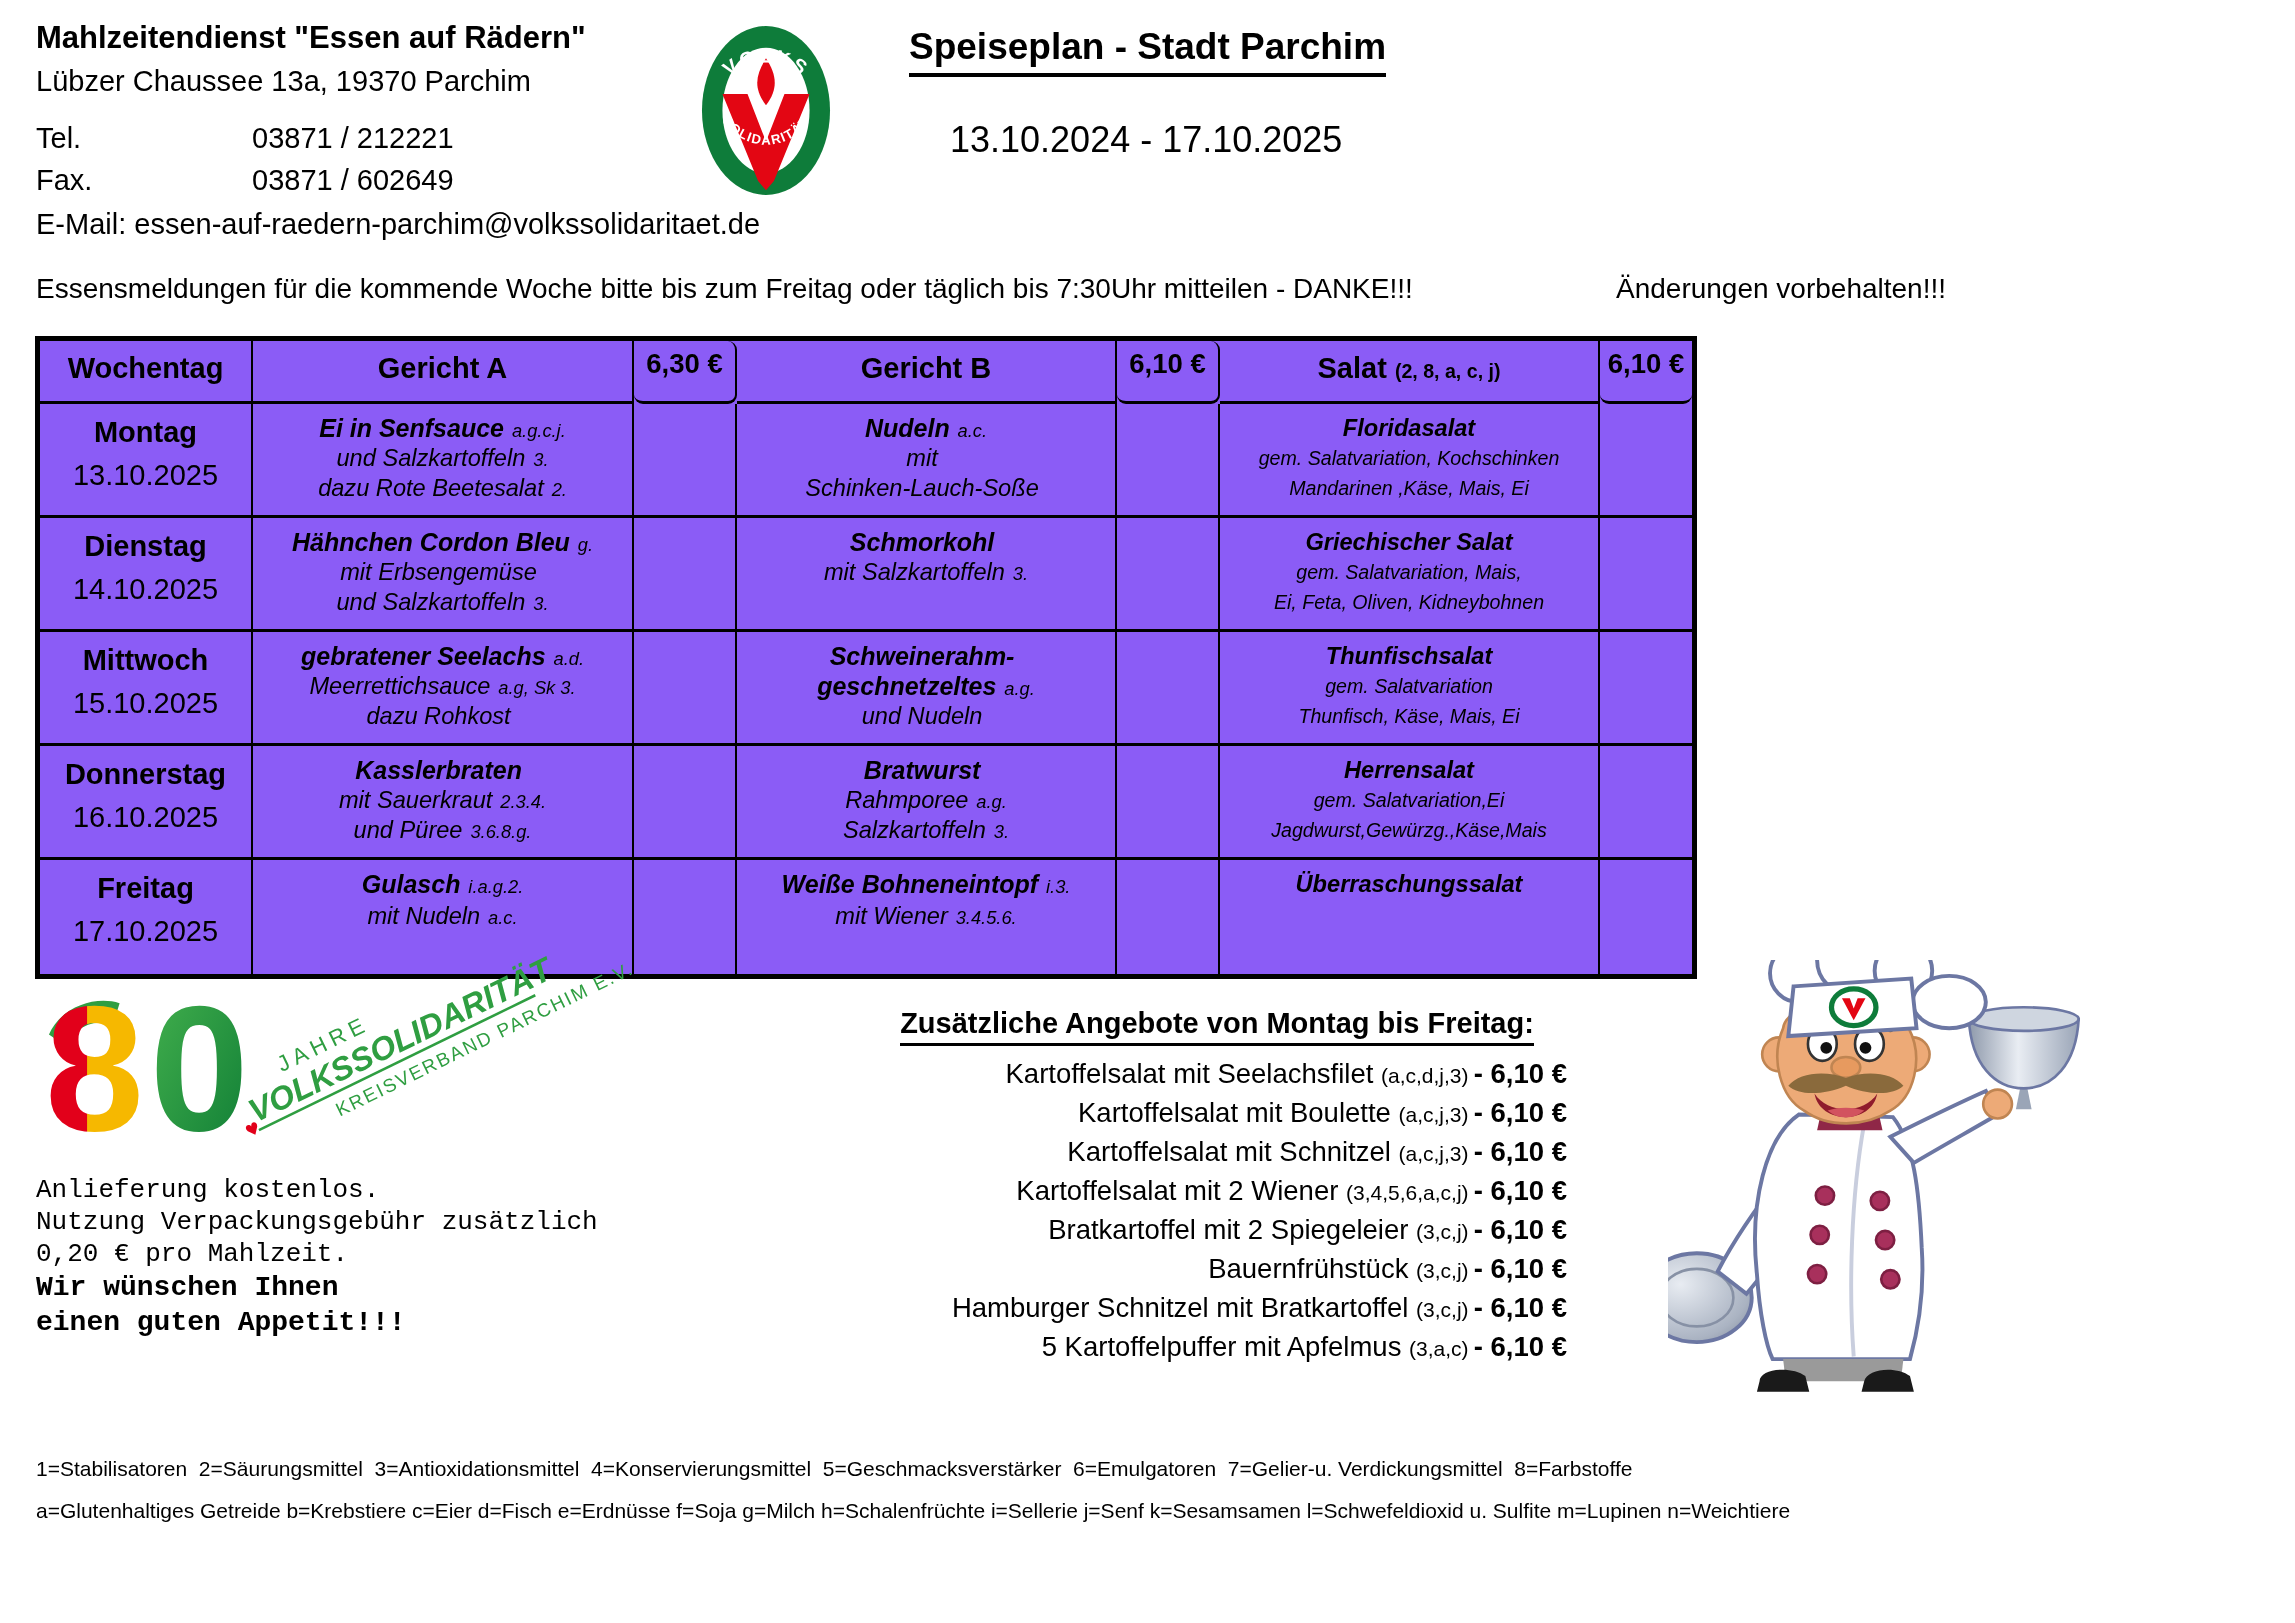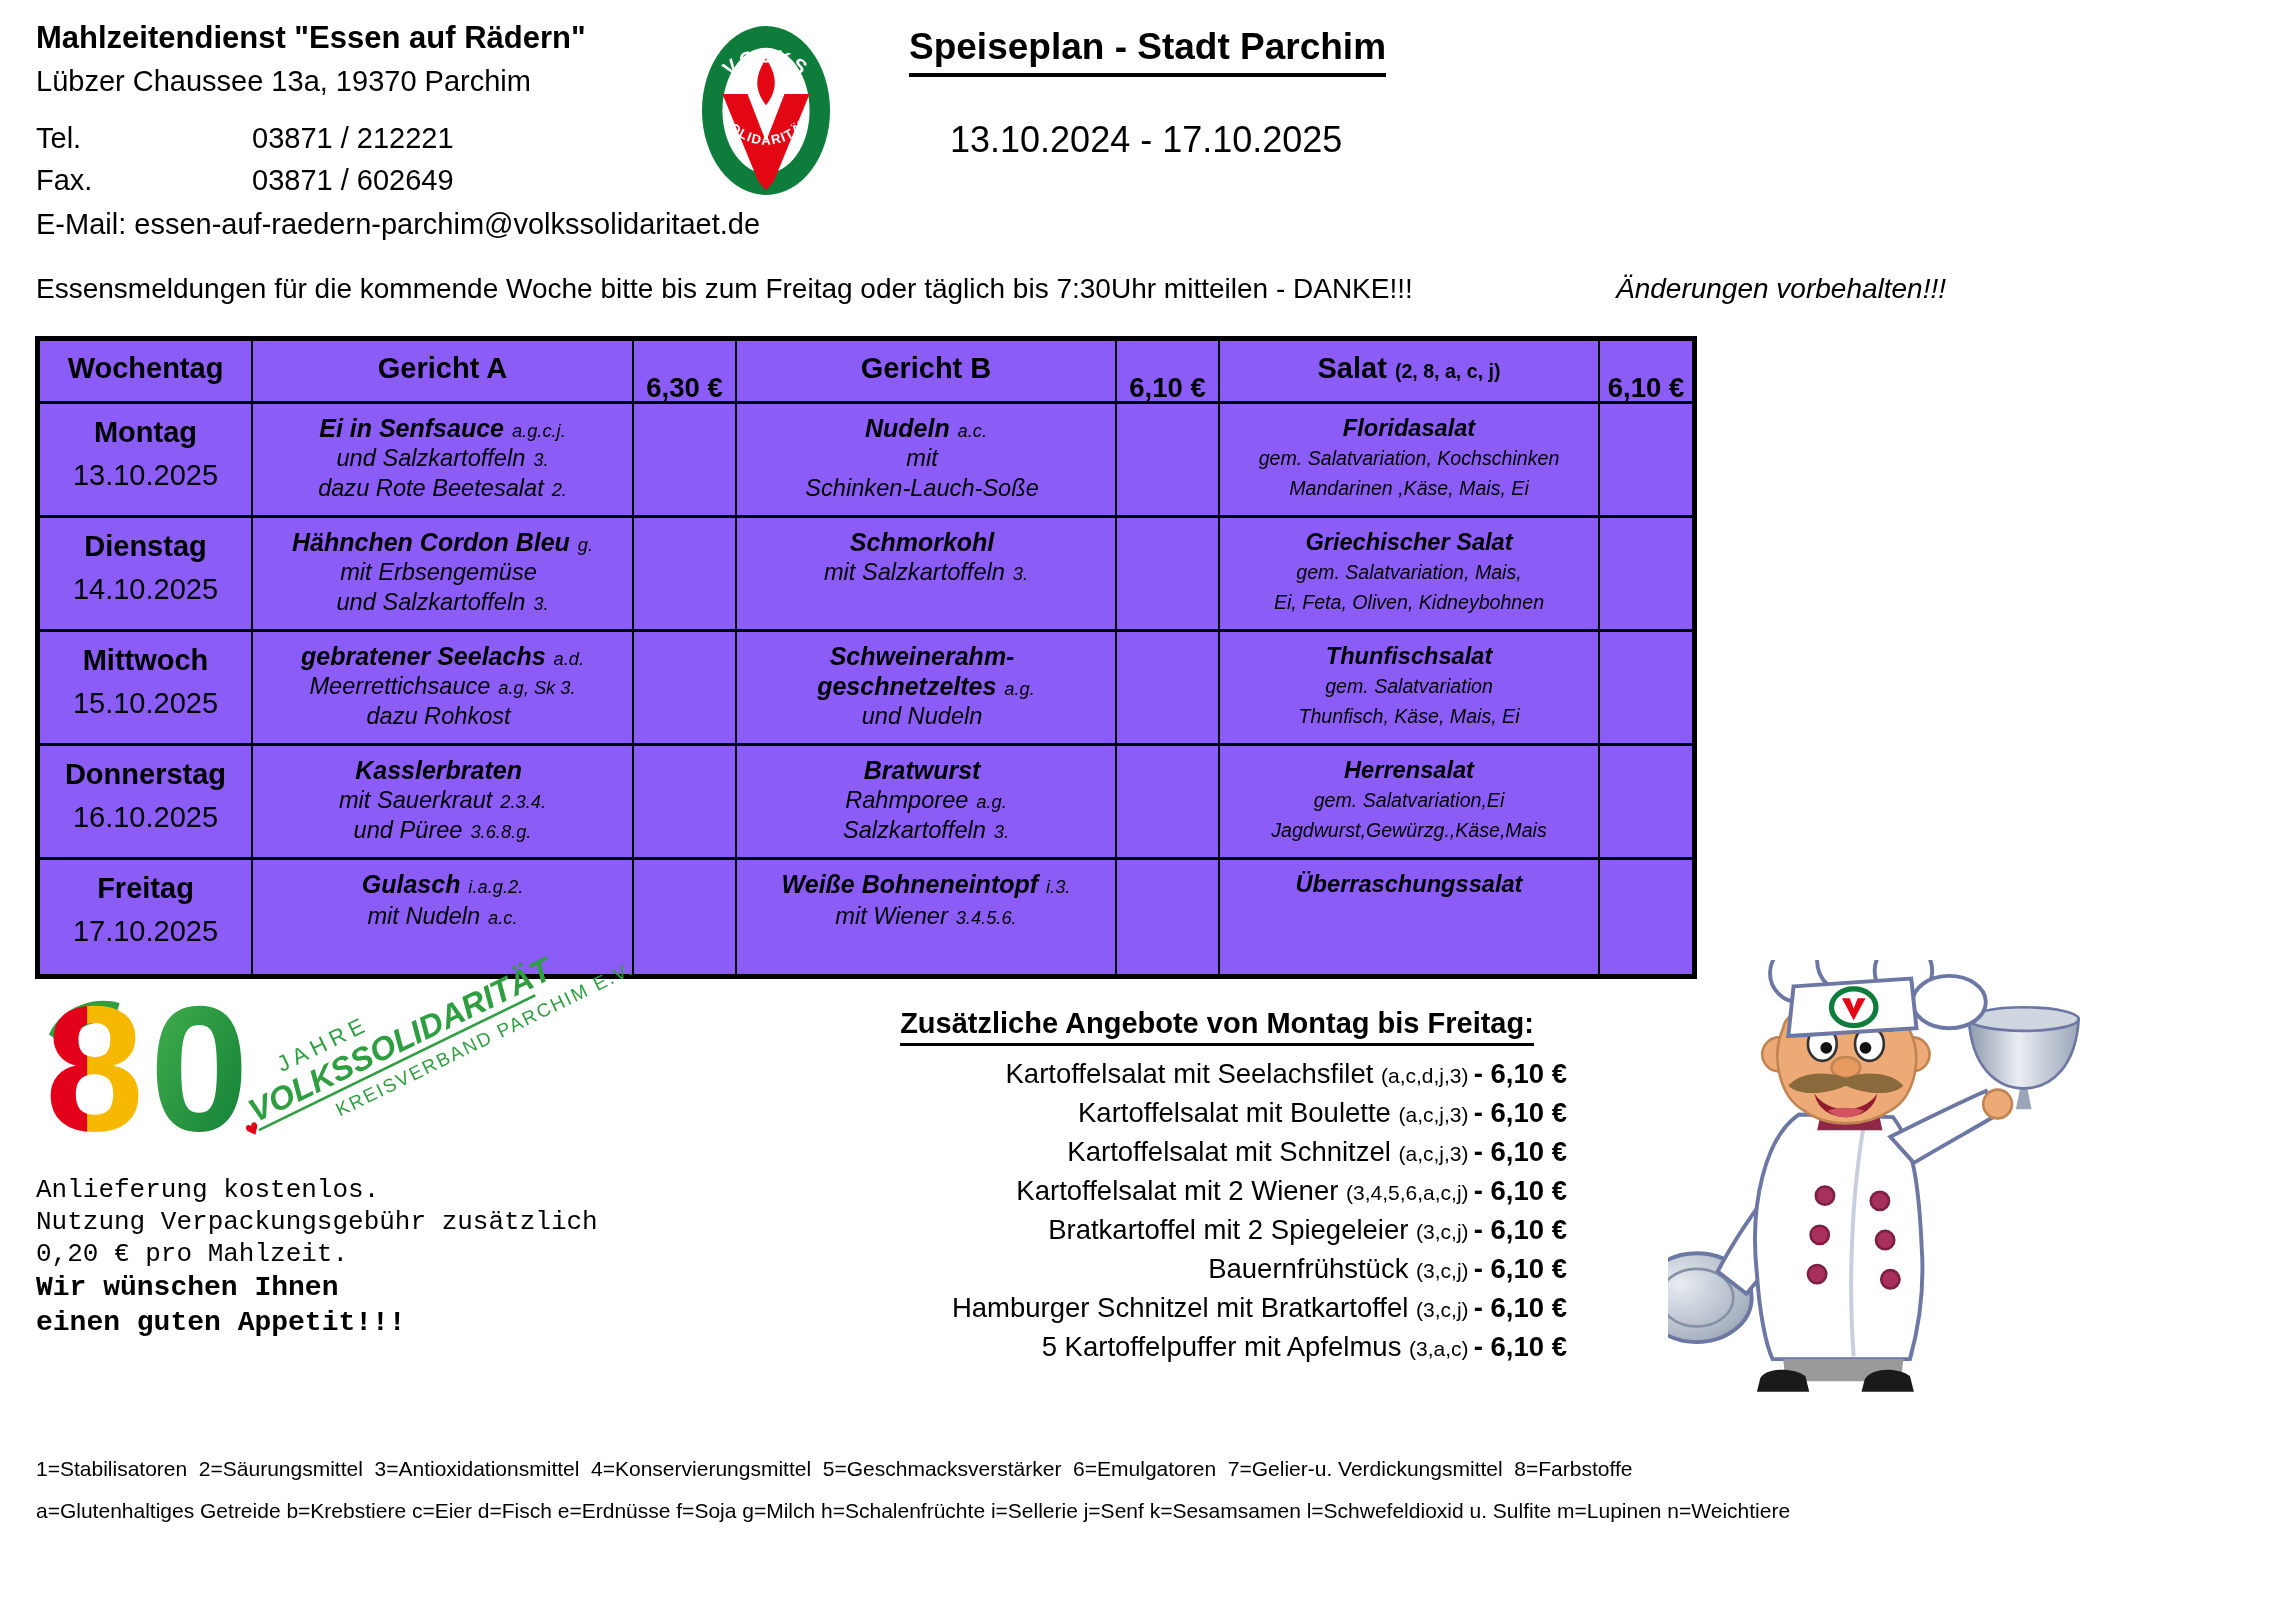--- a/index.html
+++ b/index.html
@@ -10,33 +10,33 @@
   
   .company{left:36px;top:19.6px;font-size:31px;font-weight:bold;white-space:nowrap;}
   .address{left:36px;top:65px;font-size:29px;white-space:nowrap;}
   .contact{left:36px;font-size:29px;white-space:nowrap;}
   .contact .lab{display:inline-block;width:216px;}
   .email{left:36px;top:208px;font-size:29px;white-space:nowrap;}
   .vs-logo{left:700px;top:23.6px;width:132px;height:173px;}
   .main-title{left:909px;top:26px;font-size:37px;font-weight:bold;border-bottom:4.6px solid #000;padding-bottom:5.2px;white-space:nowrap;}
   .daterange{left:950px;top:119px;font-size:36px;white-space:nowrap;}
   .notice{left:36px;top:273px;font-size:28px;white-space:nowrap;}
-  .changes{left:1616px;top:273px;font-size:28px;white-space:nowrap;font-style:italic;}
+  .changes{left:1616px;top:273px;font-size:28px;white-space:nowrap;}
 
   
   .menu-grid{left:35px;top:336px;display:grid;
     grid-template-columns:213px 381px 103px 380px 103px 380px 92px;
     grid-template-rows:63px 114px 114px 114px 114px 114px;
     border:5.2px solid #000;background:#8b5cf6;}
   .cell{border-right:2px solid #000;border-bottom:3.9px solid #000;box-sizing:border-box;overflow:hidden;text-align:center;}
   .cell.lastcol{border-right:none;}
   .cell.lastrow{border-bottom:none;}
   .th{font-weight:bold;font-size:29px;padding-top:10.5px;}
   .th .codes-h{font-size:19.6px;}
-  .price-h{font-weight:bold;font-size:27.5px;padding-top:31px;}
+  .price-h{font-weight:bold;font-size:27.5px;padding-top:7px;border-radius:9px;}
   .day-cell .day{font-size:29px;font-weight:bold;margin-top:10.5px;line-height:34px;}
   .day-cell .date{font-size:29px;margin-top:9.2px;line-height:34px;}
   .dish-cell{display:flex;flex-direction:column;justify-content:space-between;padding:9.2px 5.2px 13px 5.2px;}
   .line{min-height:30px;line-height:30px;white-space:nowrap;}
   .dish-main{font-style:italic;font-weight:bold;font-size:25px;}
   .dish-sub{font-style:italic;font-size:23.6px;}
   .salat-main{font-style:italic;font-weight:bold;font-size:23.6px;}
   .salat-sub{font-style:italic;font-size:19.6px;}
   .codes{font-size:18.3px;font-style:italic;margin-left:7.9px;}
 

